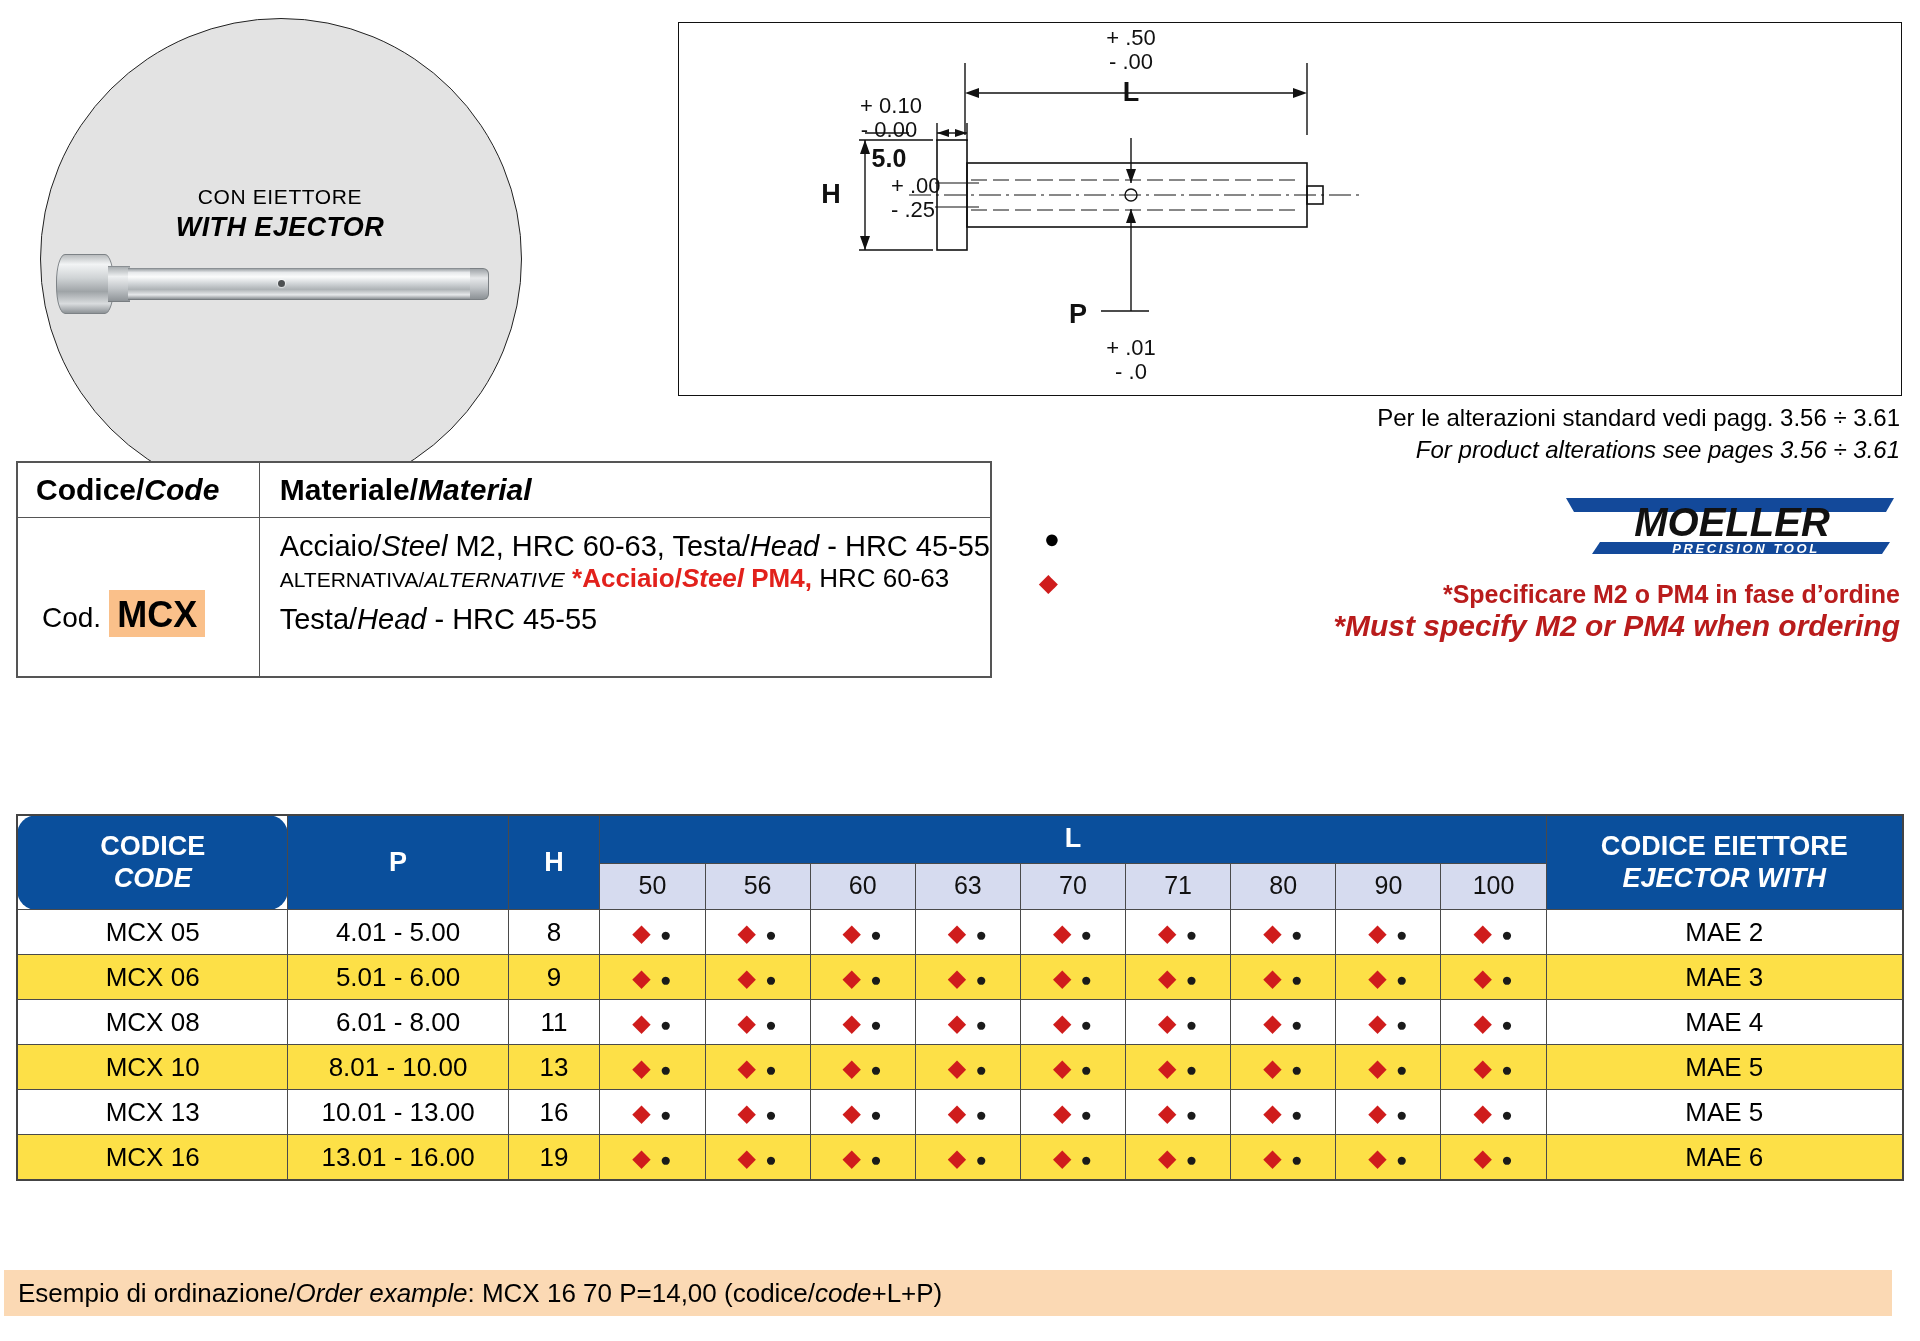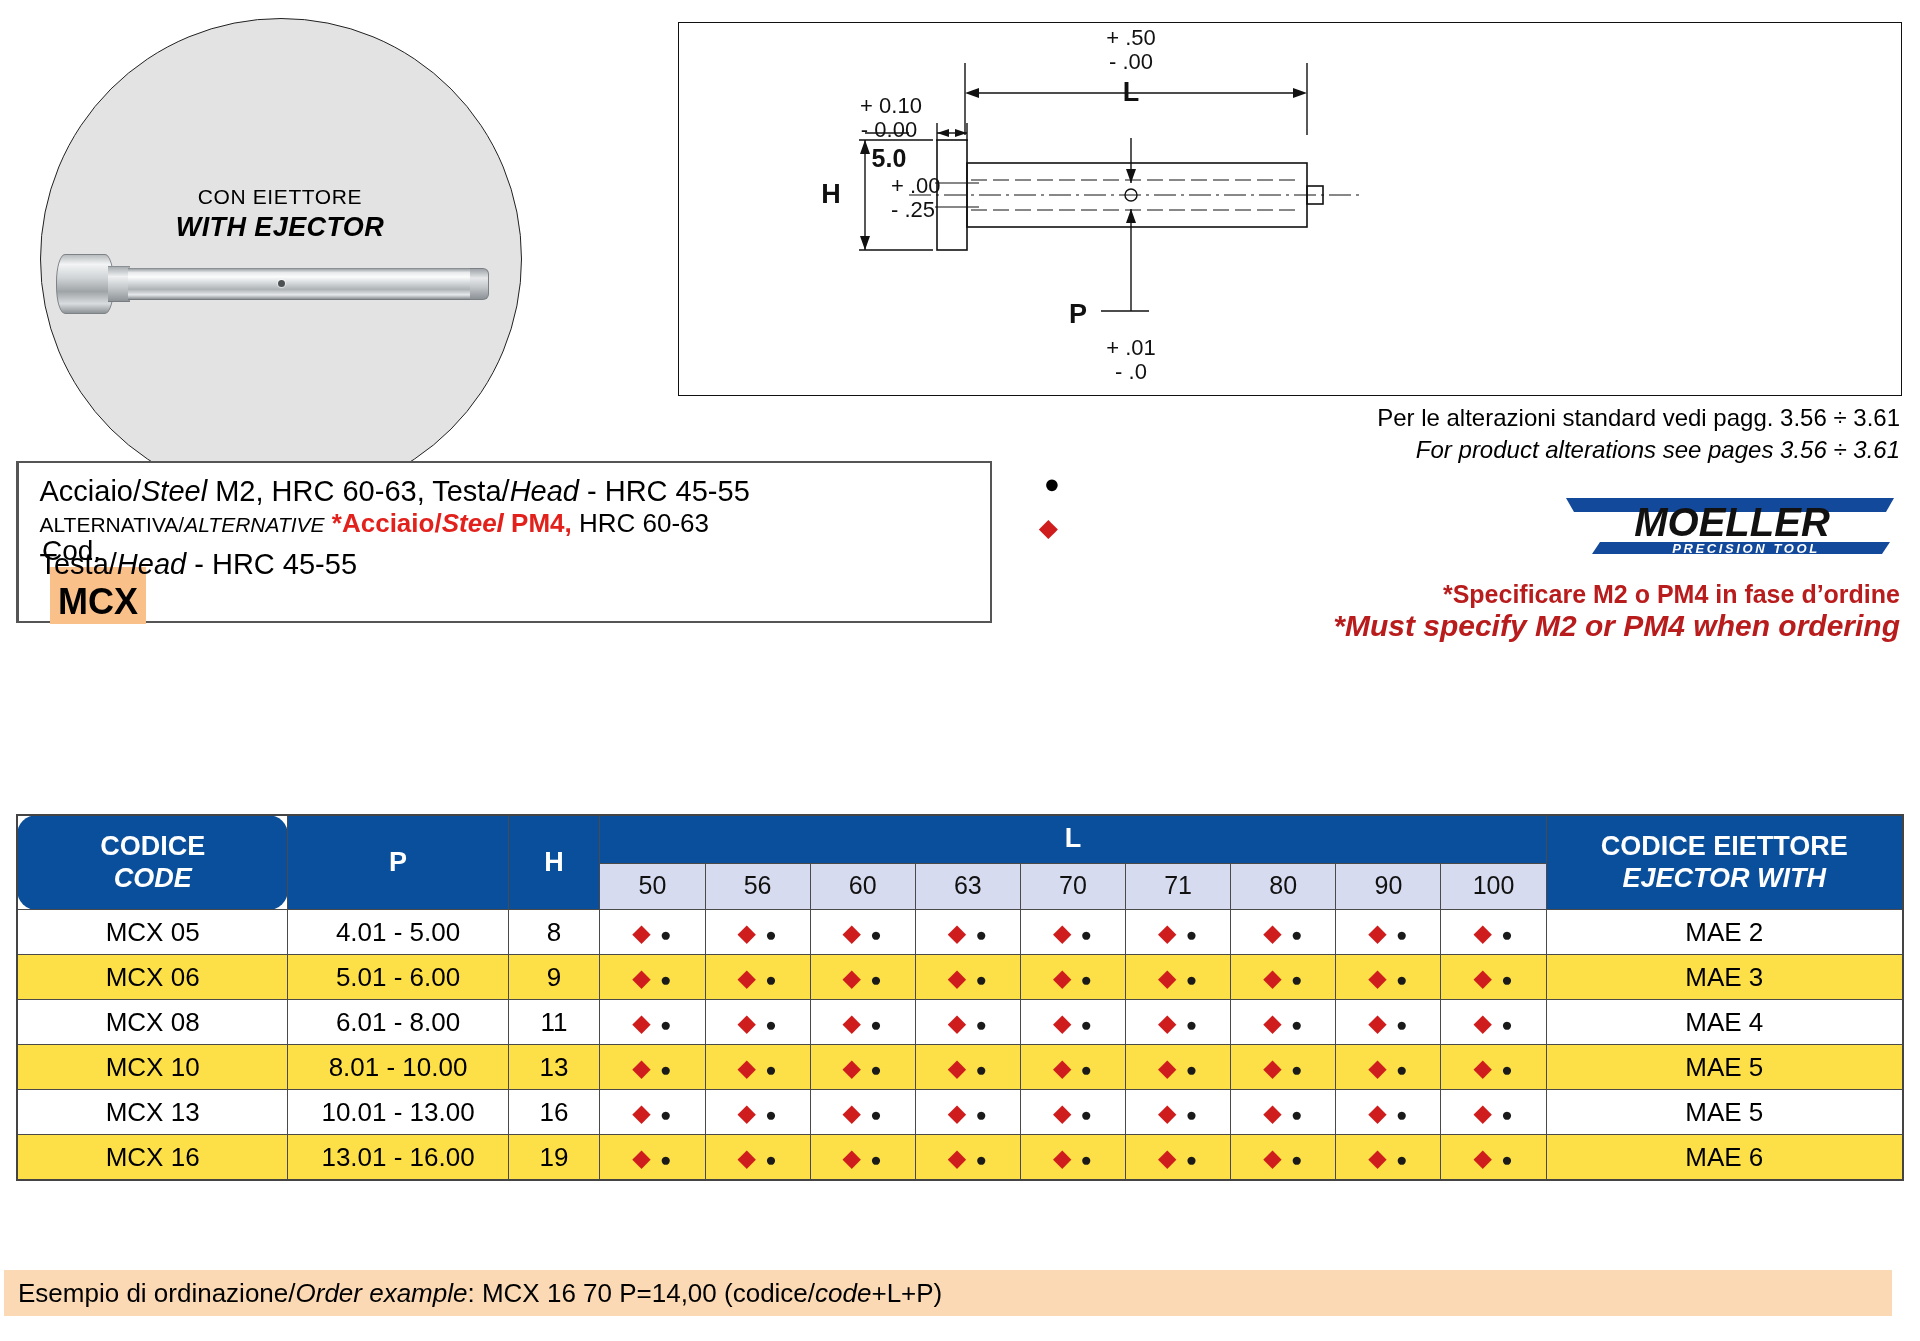--- a/index.html
+++ b/index.html
@@ -80,21 +80,21 @@
   }
   #mat-table td{border:1px solid #555;vertical-align:top;}
   .mat-h-code{width:232px;padding:10px 0 10px 18px;font-size:30px;font-weight:bold;}
   .mat-h-mat{padding:10px 0 10px 20px;font-size:30px;font-weight:bold;}
   .it{font-style:normal;}
   .en{font-style:italic;}
   .mat-b-code{height:158px;padding:0;position:relative;}
   .cod-line{position:absolute;left:24px;top:72px;font-size:28px;}
   .cod-mcx{
     display:inline-block;background:#fac08a;font-weight:bold;font-size:36px;
-    padding:17px 8px 3px 8px;margin-left:8px;line-height:1.02;
+    padding:7px 8px 3px 8px;margin-left:8px;line-height:1.02;
   }
   .mat-b-mat{padding:12px 0 0 20px;position:relative;}
   .ml1{font-size:29px;white-space:nowrap;}
   .ml2{font-size:26px;margin-top:0;white-space:nowrap;}
   .ml3{font-size:29px;margin-top:9px;white-space:nowrap;}
   .alt-small{font-size:21px;}
   .red{color:#e2211c;font-weight:bold;}
   .bul-dot{position:absolute;right:-70px;top:6px;font-size:27px;}
   .bul-dia{position:absolute;right:-68px;top:50px;color:#cf1c1c;font-size:25px;}
 
@@ -224,20 +224,28 @@
 </svg>
 </div>
 
 <div id="red-note">
   <div class="r1">*Specificare M2 o PM4 in fase d’ordine</div>
   <div class="r2">*Must specify M2 or PM4 when ordering</div>
 </div>
 
 <table id="mat-table">
   <tbody>
+      <tr>
+    <td class="mat-h-code">
+      <span class="it">Codice/</span><span class="en">Code</span>
+    </td>
+    <td class="mat-h-mat">
+      <span class="it">Materiale/</span><span class="en">Material</span>
+    </td>
+  </tr>
   <tr>
     <td class="mat-b-code">
       <div class="cod-line">
         <span>Cod.</span><span class="cod-mcx">MCX</span>
       </div>
     </td>
     <td class="mat-b-mat">
       <div class="ml1">
         <span>Acciaio/</span><span class="en">Steel</span><span> M2, HRC 60-63, Testa/</span><span class="en">Head</span><span> - HRC 45-55</span><span class="bul-dot">●</span>
       </div>

